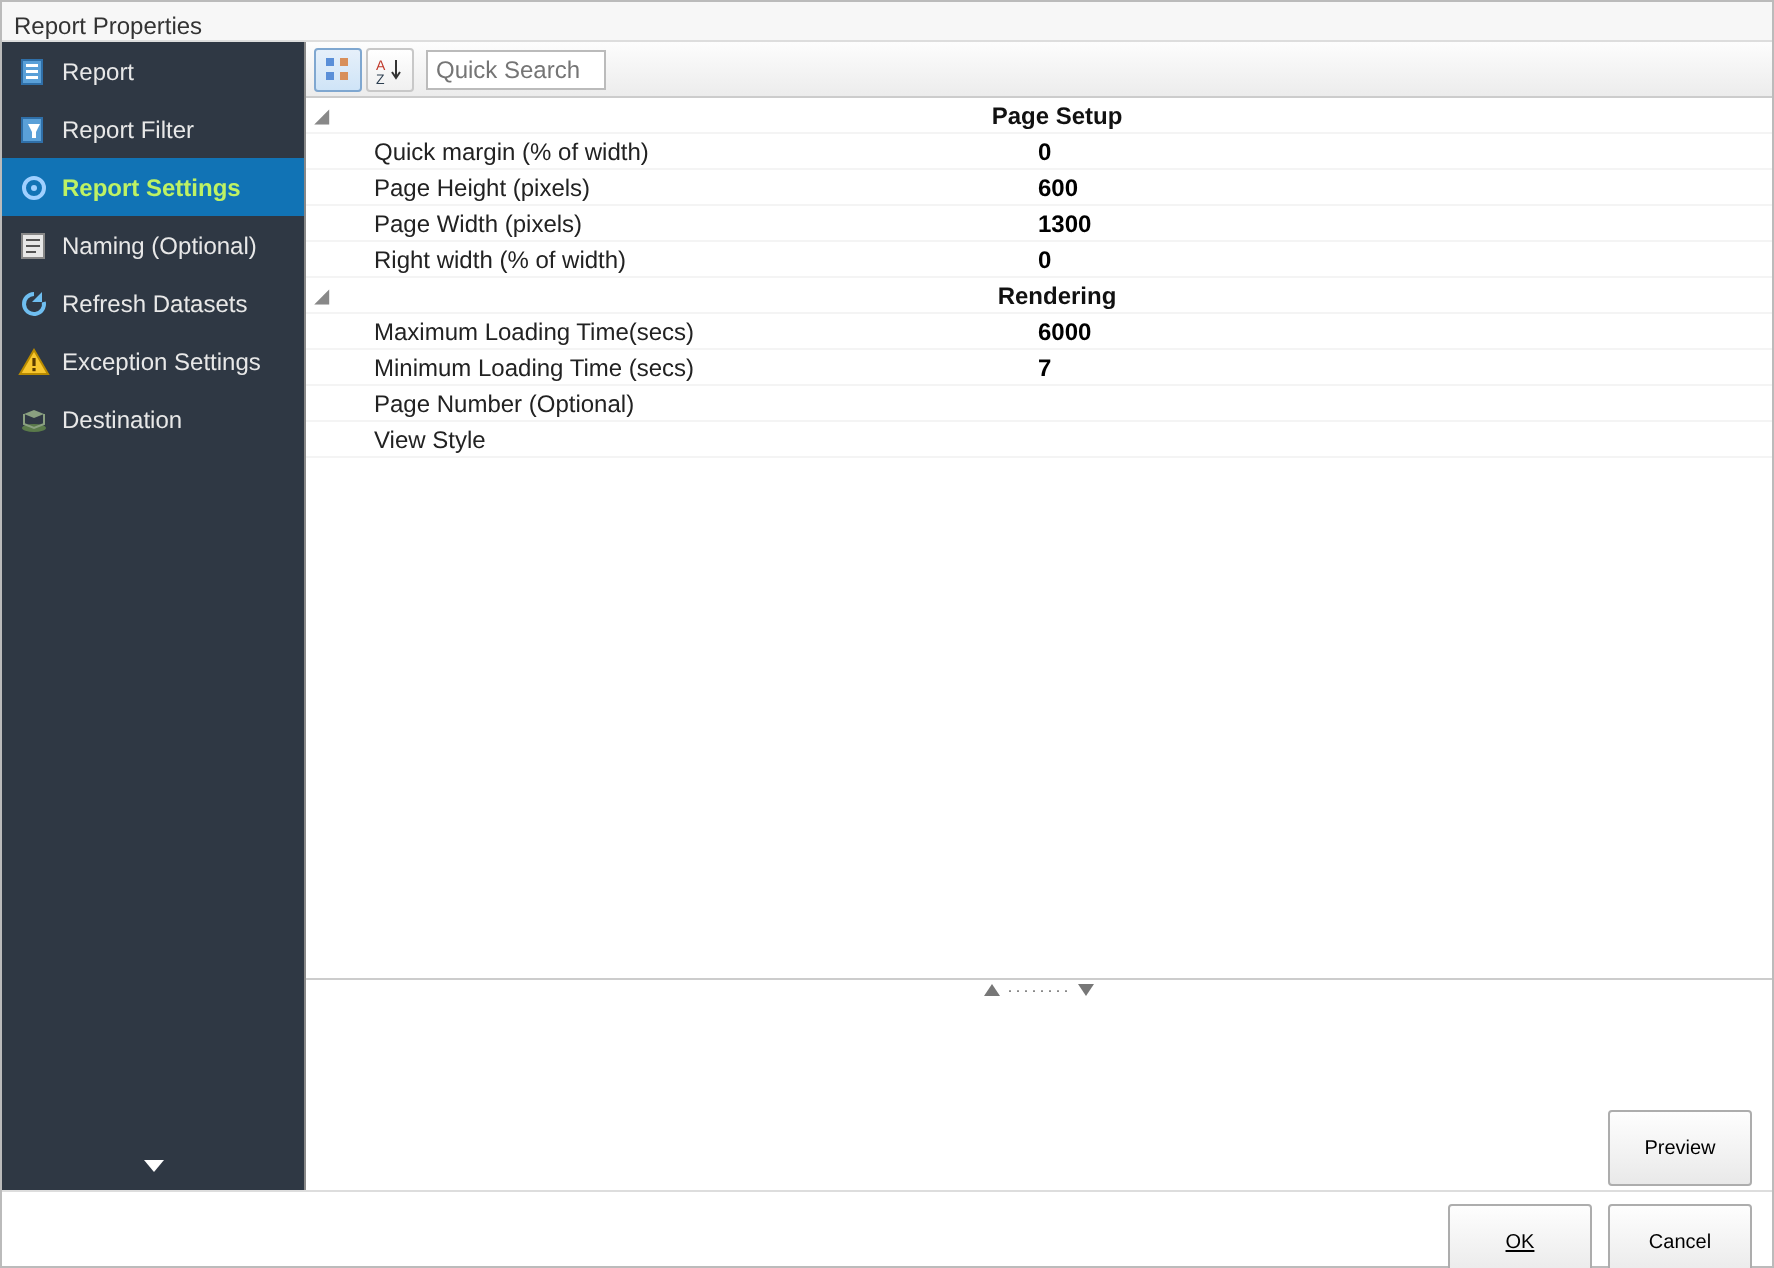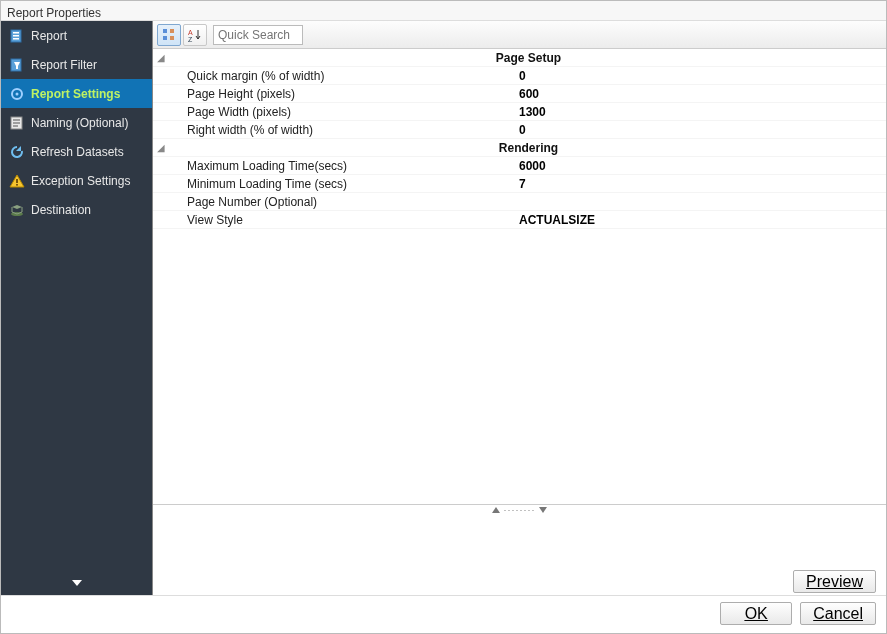--- a/index.html
+++ b/index.html
@@ -183,28 +183,27 @@
     border-top: 1px solid #ddd;
     display: flex;
     align-items: flex-start;
     justify-content: flex-end;
     padding: 6px 10px;
     gap: 8px;
     position: relative;
   }
   .btn {
     min-width: 72px;
-    height: 23px;
+    height: 38px;
     border: 1px solid #adadad;
     background: linear-gradient(#fefefe,#e9e9e9);
     border-radius: 2px;
-    font-size: 16px;
+    font-size: 10px;
     cursor: pointer;
     padding: 0 12px;
-    text-decoration: underline;
   }
   .btn u { text-decoration: underline; }
   .main-bottom {
     position: relative;
   }
   .preview-container {
     display: flex;
     justify-content: flex-end;
     padding: 6px 10px 2px 0;
   }
@@ -376,21 +375,20 @@
         <div class="prop-row">
           <span class="collapse-col"></span>
             <span class="indent-col"></span>
           <span class="label-col">Page Number (Optional)</span>
           <span class="value-col"></span>
         </div>
         <div class="prop-row">
           <span class="collapse-col"></span>
             <span class="indent-col"></span>
           <span class="label-col">View Style</span>
-          <span class="value-col">ACTUALSIZE</span>
         </div>
 
       </div>
 
       <div class="splitter">
         <span class="grip">
           <svg width="8" height="6" viewBox="0 0 8 6">
               <polygon points="4,0 8,6 0,6" fill="#777"></polygon>
             </svg>
           ········

